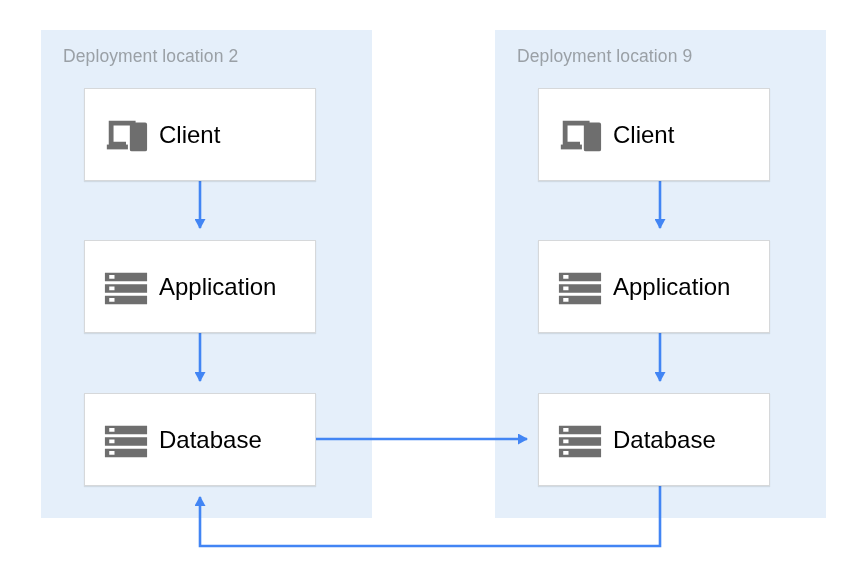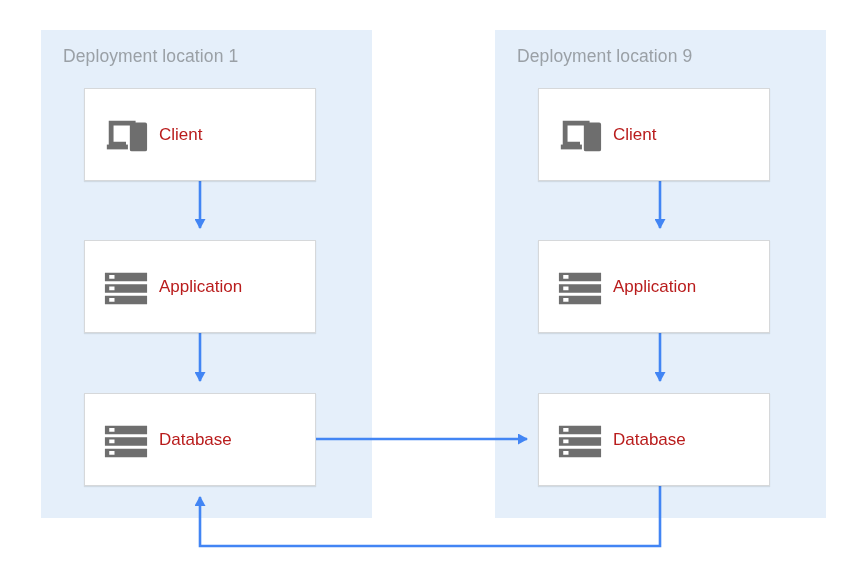--- a/index.html
+++ b/index.html
@@ -52,22 +52,22 @@
   }
   .node-icon {
     width: 46px;
     height: 46px;
     margin-left: 18px;
     margin-right: 10px;
     flex: 0 0 auto;
     display: block;
   }
   .node-label {
-    font-size: 17px;
-    color: #b91c1c;
+    font-size: 24px;
+    color: #000000;
     white-space: nowrap;
     line-height: 1;
   }
 
   
   #node-client-1 { left: 84px;  top: 88px;  width: 232px; height: 93px; }
   #node-app-1    { left: 84px;  top: 240px; width: 232px; height: 93px; }
   #node-db-1     { left: 84px;  top: 393px; width: 232px; height: 93px; }
   #node-client-2 { left: 538px; top: 88px;  width: 232px; height: 93px; }
   #node-app-2    { left: 538px; top: 240px; width: 232px; height: 93px; }
@@ -82,21 +82,21 @@
     height: 574px;
     pointer-events: none;
   }
 </style>
 </head>
 <body>
 
 <div id="diagram-root">
 
   <div class="zone" id="zone-1">
-    <div class="zone-title">Deployment location 1</div>
+    <div class="zone-title">Deployment location 2</div>
   </div>
 
   <div class="zone" id="zone-2">
     <div class="zone-title">Deployment location 9</div>
   </div>
 
   <svg id="connectors" viewBox="0 0 862 574" xmlns="http://www.w3.org/2000/svg">
     <defs>
       <marker id="arrow-down" markerWidth="11" markerHeight="10" refX="5.5" refY="9" orient="0" markerUnits="userSpaceOnUse">
         <path d="M0,0 L11,0 L5.5,10 Z" fill="#4285f4"></path>

